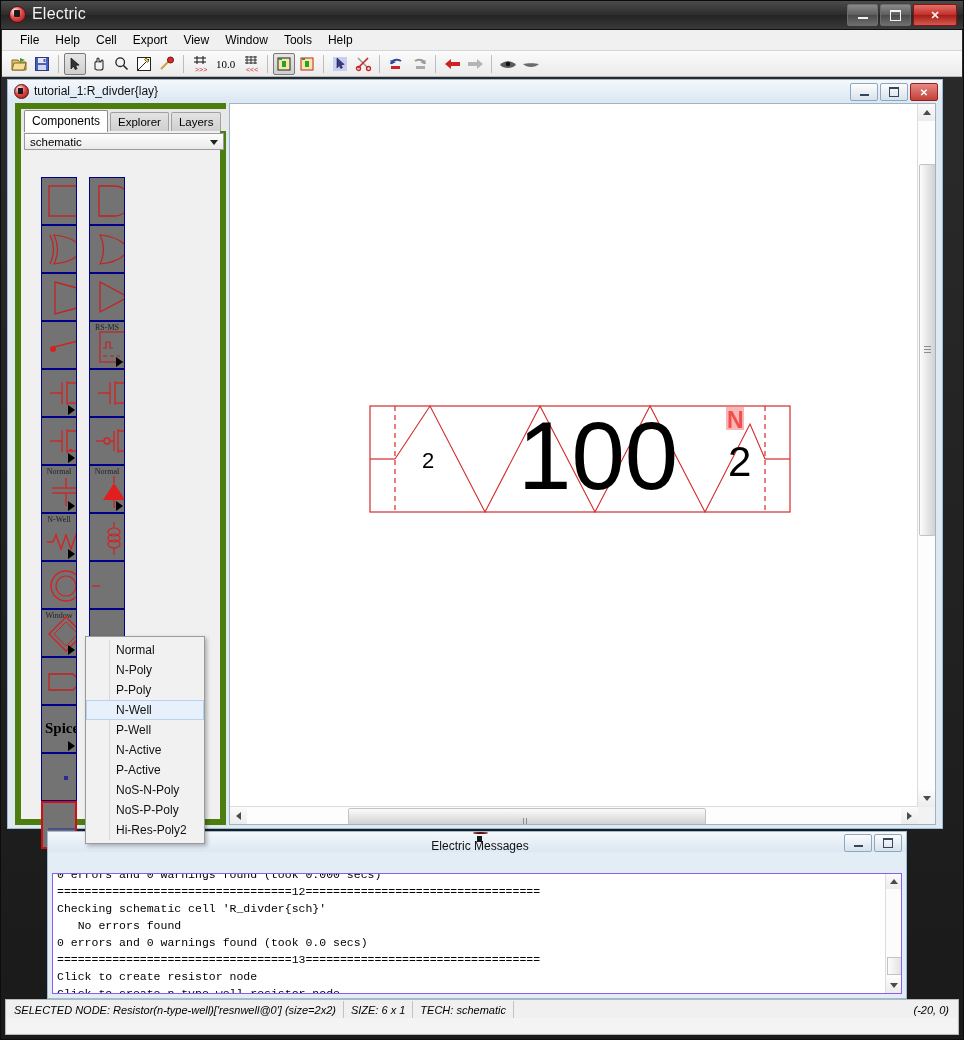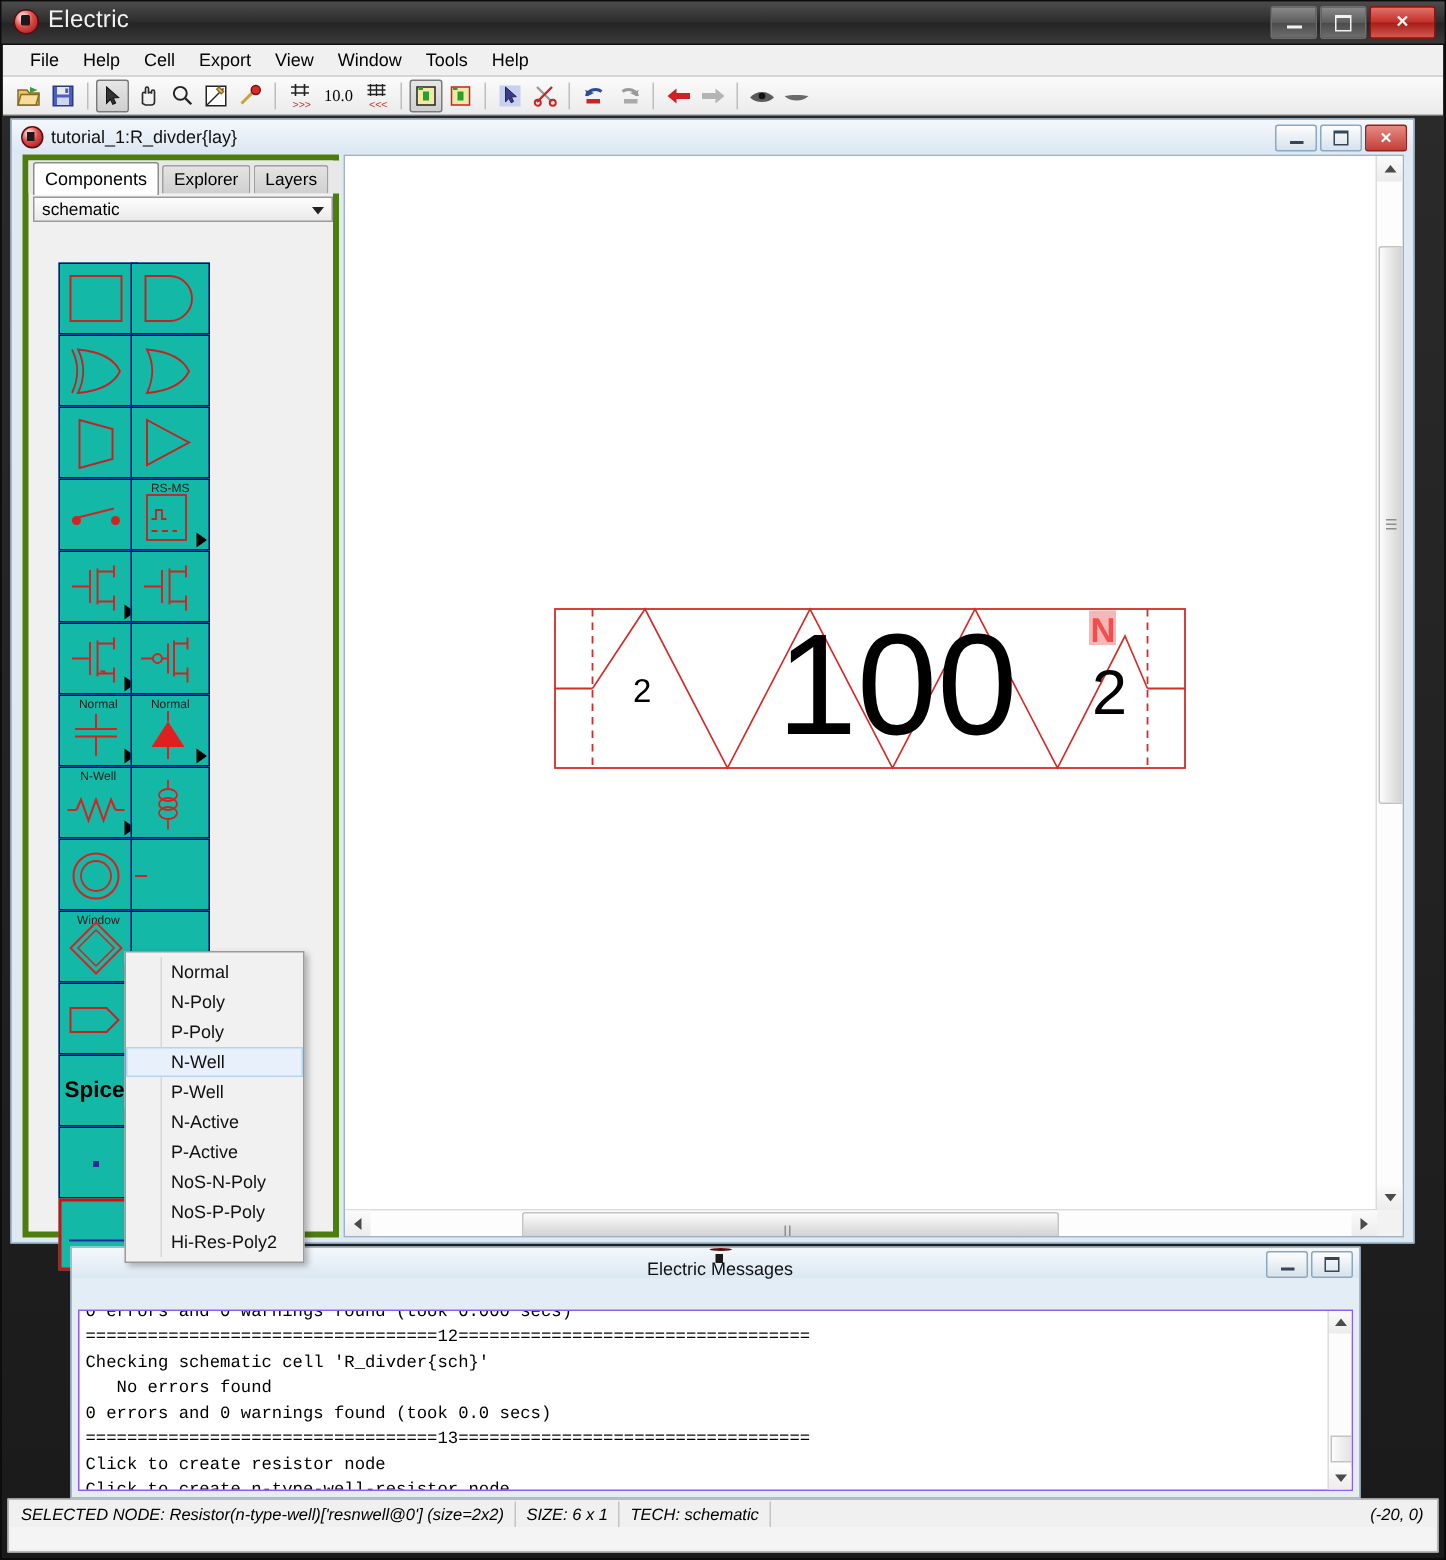--- a/index.html
+++ b/index.html
@@ -94,21 +94,21 @@
     background:linear-gradient(180deg,#fdfdfd,#d7e2ec);
     display:flex;align-items:center;justify-content:center;color:#2a3a49;font-size:10px;
   }
   .iwb.close{background:linear-gradient(180deg,#e78a84,#c24038);border-color:#96211b;color:#fff;font-weight:bold;}
   .iwb .minglyph{display:block;width:9px;height:2px;background:#33465a;margin-top:5px;}
   .iwb .maxglyph{display:block;width:8px;height:7px;border:1px solid #33465a;border-top-width:2px;}
 
   
   #palette-panel{
     position:absolute;left:7px;top:23px;width:211px;height:722px;
-    background:#f0f0f0;border:4px solid #4d7c0f;box-sizing:border-box;
+    background:#f0f0f0;border:6px solid #4d7c0f;box-sizing:border-box;
   }
   #tabstrip{position:absolute;left:0;top:0;width:209px;height:22px;
             background:#e8e8e8;display:flex;align-items:flex-end;padding-left:3px;box-sizing:border-box;}
   .tab{
     font-size:11.5px;color:#000;padding:3px 7px 3px 7px;
     border:1px solid #a0a0a0;border-bottom:none;border-radius:2px 2px 0 0;
     background:linear-gradient(180deg,#e3e3e3,#cfcfcf);margin-right:2px;
   }
   .tab.active{background:#fff;border-color:#8c8c8c;padding-bottom:4px;position:relative;top:1px;font-size:12px;}
   #tech-combo{
@@ -119,22 +119,22 @@
   }
   #tech-combo .caret{
     position:absolute;right:5px;top:6px;width:0;height:0;
     border-left:4px solid transparent;border-right:4px solid transparent;border-top:5px solid #222;
   }
   #palette-grid{
     position:absolute;left:20px;top:68px;width:96px;
     display:grid;grid-template-columns:48px 48px;
   }
   .pc{
-    width:53px;height:48px;box-sizing:border-box;
-    border:1px solid #00008b;background:#14b8a6;position:relative;overflow:hidden;
+    width:36px;height:48px;box-sizing:border-box;
+    border:1px solid #00008b;background:#737373;position:relative;overflow:hidden;font-family:Liberation Serif, serif;
   }
   .pc .lbl{position:absolute;left:0;top:1px;width:100%;text-align:center;font-size:8px;color:#222;}
   .pc .arrow{position:absolute;right:1px;bottom:1px;width:0;height:0;
              border-top:5px solid transparent;border-bottom:5px solid transparent;border-left:7px solid #000;}
   .pc svg{position:absolute;left:0;top:0;}
 
   
   #res-menu{
     position:absolute;left:64px;top:527px;width:118px;
     background:#f1f1f1;border:1px solid #9a9a9a;

